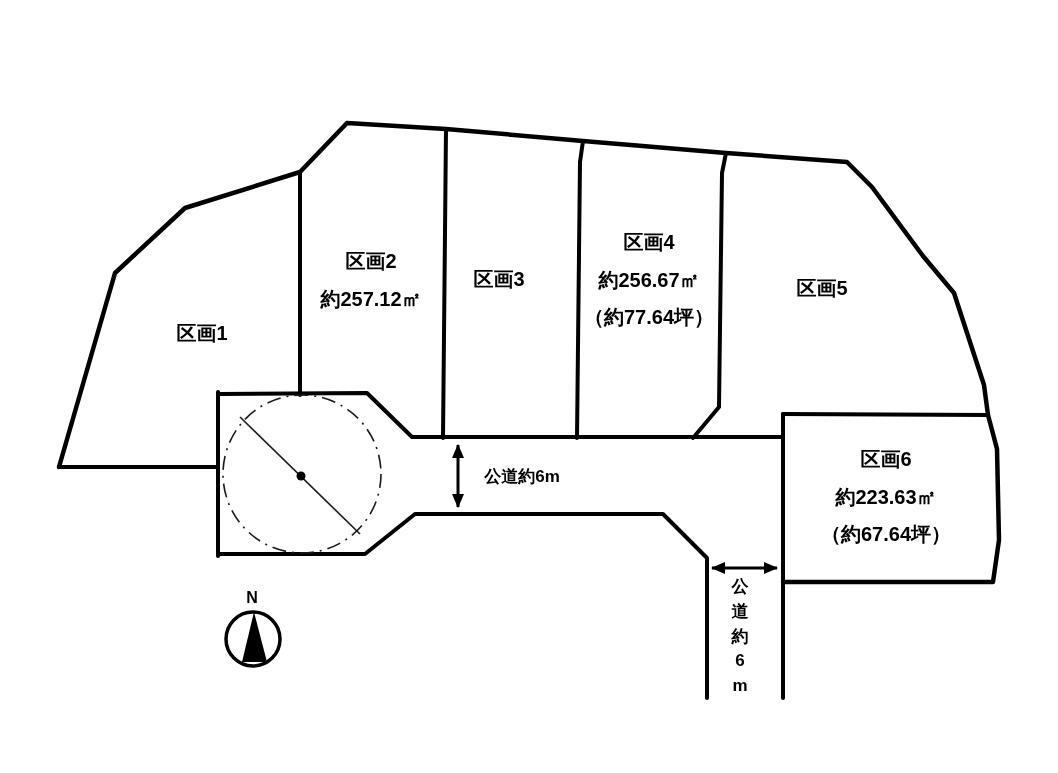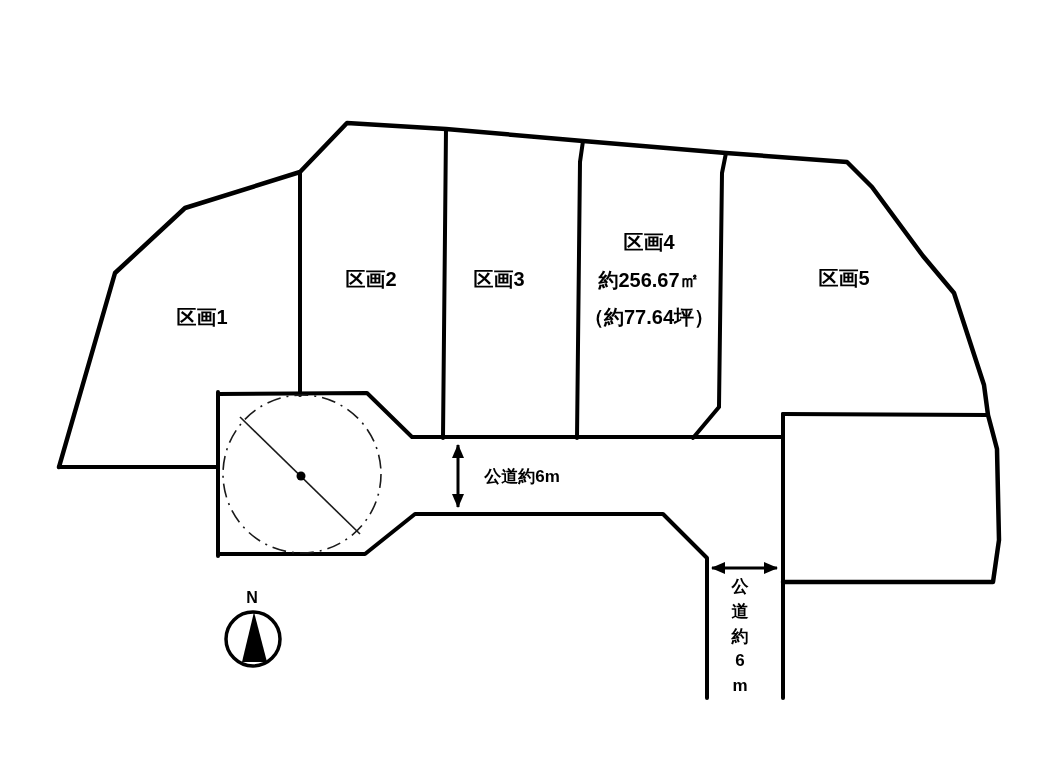--- a/index.html
+++ b/index.html
@@ -84,36 +84,42 @@
     <path d="M240,417 L360,534" fill="none" stroke="#1a1a1a" stroke-width="1.6"></path>
     <circle cx="301" cy="476" r="4.5" fill="#000"></circle>
 
     <line x1="458" y1="445" x2="458" y2="507" stroke="#000" stroke-width="3" marker-start="url(#ah)" marker-end="url(#ah)"></line>
     <line x1="712" y1="568" x2="777" y2="568" stroke="#000" stroke-width="3" marker-start="url(#ah)" marker-end="url(#ah)"></line>
 
     <circle cx="253" cy="639" r="27" fill="none" stroke="#000" stroke-width="3.5"></circle>
     <polygon points="254,612 242,662 267,662" fill="#000"></polygon>
   </svg>
 
-  <div class="plot-label" style="left:202px;top:318px;">
+  <div class="plot-label" style="left:202px;top:334px;">
     <div>区画1</div>
   </div>
   <div class="plot-label" style="left:371px;top:280px;">
     <div>区画2</div>
+    <div>約257.12㎡</div>
   </div>
   <div class="plot-label" style="left:499px;top:280px;">
     <div>区画3</div>
   </div>
   <div class="plot-label" style="left:649px;top:280px;">
     <div>区画4</div>
     <div>約256.67㎡</div>
     <div>（約77.64坪）</div>
   </div>
-  <div class="plot-label" style="left:822px;top:279px;margin-left:22px;">
+  <div class="plot-label" style="left:822px;top:289px;">
     <div>区画5</div>
+  </div>
+  <div class="plot-label" style="left:886px;top:497px;">
+    <div>区画6</div>
+    <div>約223.63㎡</div>
+    <div>（約67.64坪）</div>
   </div>
 
   <div class="road-label-h" style="left:513px;top:476px;">公道約6m</div>
 
   <div>
     <div class="vchar" style="left:740px;top:586px;">公</div>
     <div class="vchar" style="left:740px;top:611px;">道</div>
     <div class="vchar" style="left:740px;top:636px;">約</div>
     <div class="vchar" style="left:740px;top:661px;">6</div>
     <div class="vchar" style="left:740px;top:686px;">m</div>

